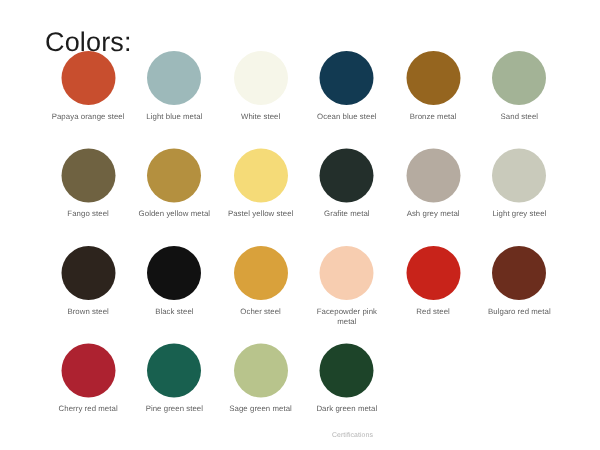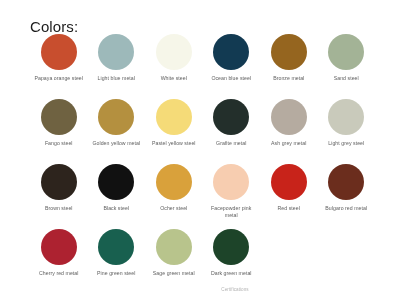--- a/index.html
+++ b/index.html
@@ -17,21 +17,21 @@
   #page-root {
     width: 400px;
     height: 300px;
     position: relative;
     box-sizing: border-box;
   }
   .page-title {
     position: absolute;
     left: 30px;
     top: 8px;
-    font-size: 15px;
+    font-size: 18px;
     font-weight: 400;
     color: #1c1c1c;
     letter-spacing: 0.1px;
     line-height: 17px;
     text-align: right;
   }
   .swatch-grid {
     position: absolute;
     left: 30px;
     top: 34px;

